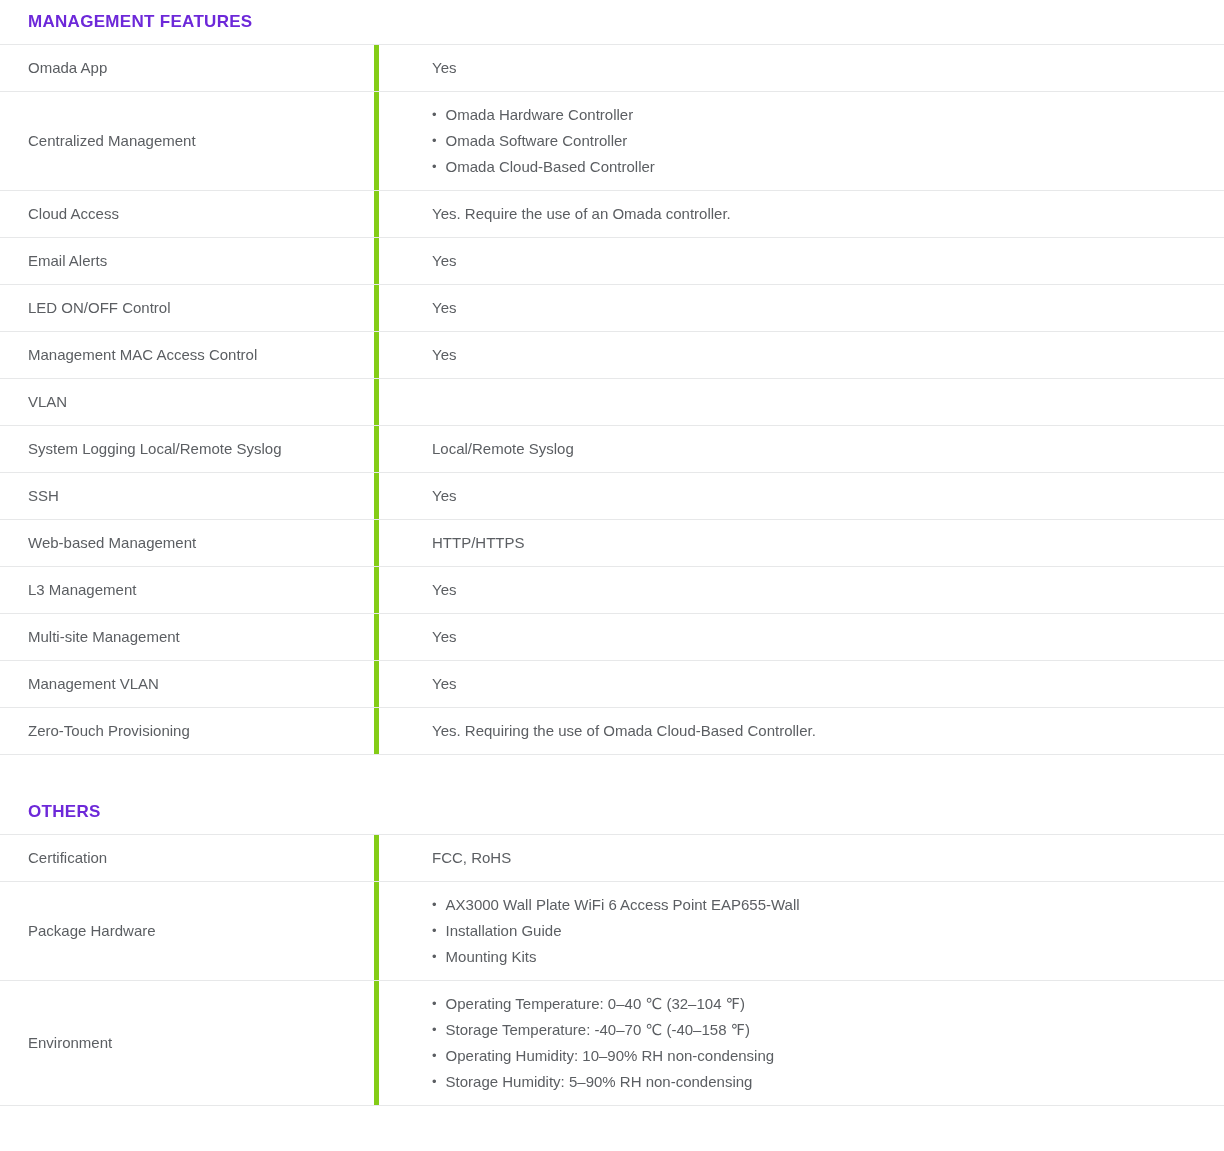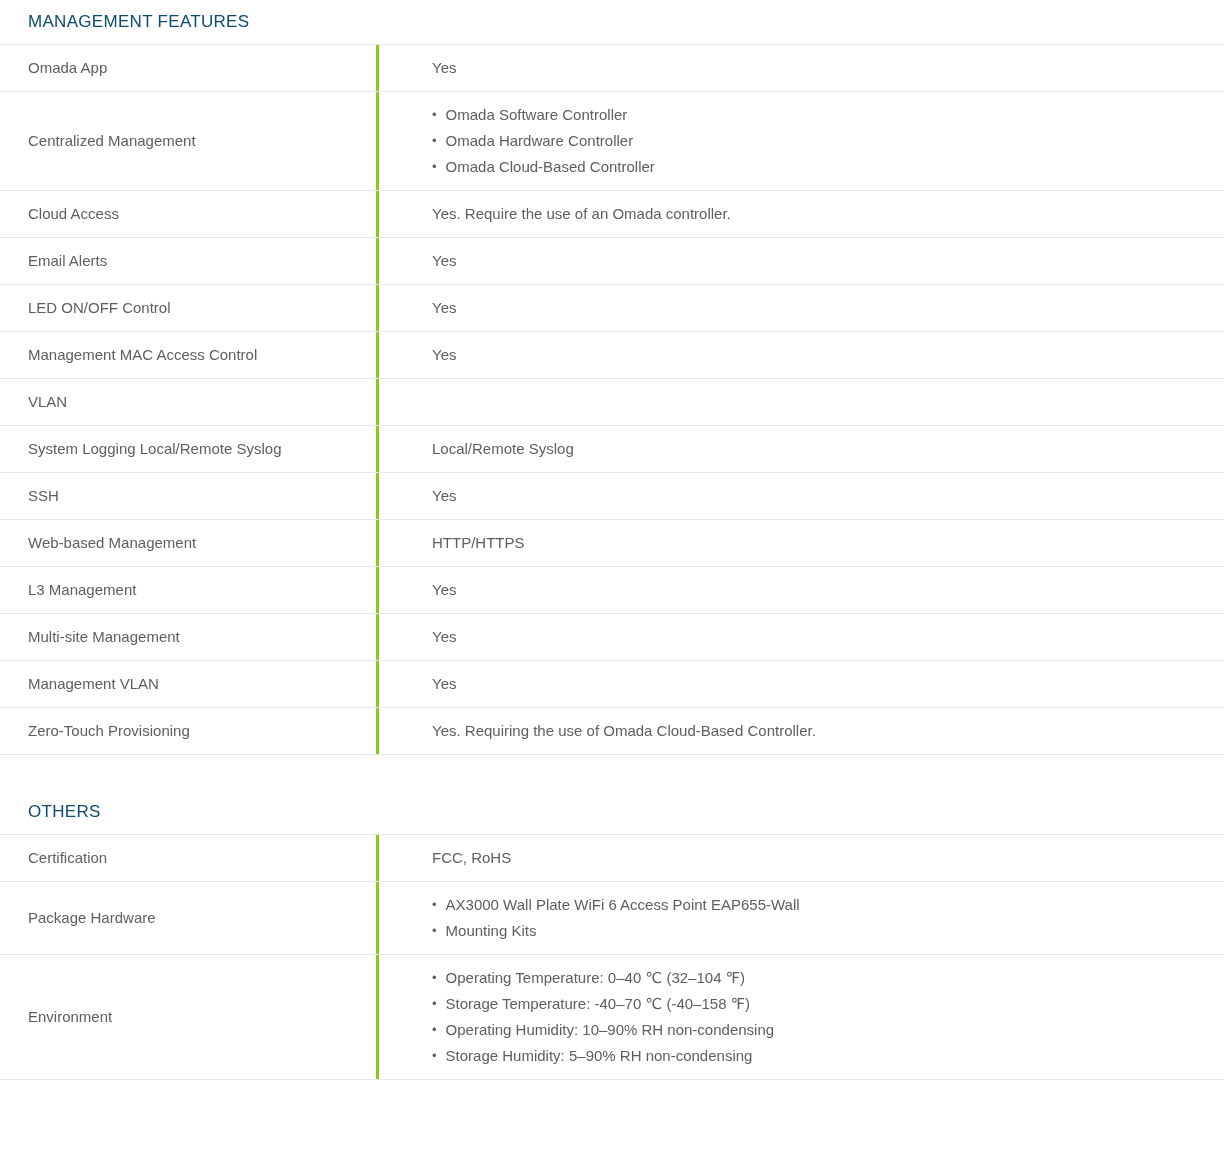--- a/index.html
+++ b/index.html
@@ -13,40 +13,40 @@
     box-sizing: border-box;
     background: #ffffff;
     font-family: "Liberation Sans", "DejaVu Sans", sans-serif;
     color: #5b5e62;
     padding-bottom: 6px;
   }
   .spec-section .section-title {
     margin: 0;
     padding: 12px 0 12px 28px;
     font-size: 17px;
-    font-weight: 400;
-    color: #0c4a6e;
+    font-weight: 700;
+    color: #6d28d9;
     letter-spacing: 0.3px;
   }
   .spec-section:not(:first-child) .section-title {
     padding-top: 47px;
   }
   .spec-table {
     border-top: 1px solid #e7e8e9;
   }
   .spec-row {
     display: flex;
     align-items: stretch;
     border-bottom: 1px solid #e7e8e9;
   }
   .label-cell {
     flex: 0 0 379px;
     box-sizing: border-box;
     padding: 10px 18px 10px 28px;
-    border-right: 3px solid #84cc16;
+    border-right: 5px solid #84cc16;
     display: flex;
     align-items: center;
   }
   .value-cell {
     flex: 1 1 auto;
     box-sizing: border-box;
     padding: 10px 24px 10px 53px;
     display: flex;
     flex-direction: column;
     justify-content: flex-start;
@@ -80,22 +80,22 @@
     <div class="value-cell">
               <div class="value-line"><span>Yes</span></div>
             </div>
   </div>
 
   <div class="spec-row">
     <div class="label-cell">
       <span class="label-text">Centralized Management</span>
     </div>
     <div class="value-cell">
+              <div class="value-line"><span class="bullet">•</span><span>Omada Hardware Controller</span></div>
               <div class="value-line"><span class="bullet">•</span><span>Omada Software Controller</span></div>
-              <div class="value-line"><span class="bullet">•</span><span>Omada Hardware Controller</span></div>
               <div class="value-line"><span class="bullet">•</span><span>Omada Cloud-Based Controller</span></div>
             </div>
   </div>
 
   <div class="spec-row">
     <div class="label-cell">
       <span class="label-text">Cloud Access</span>
     </div>
     <div class="value-cell">
               <div class="value-line"><span>Yes. Require the use of an Omada controller.</span></div>
@@ -211,20 +211,21 @@
               <div class="value-line"><span>FCC, RoHS</span></div>
             </div>
   </div>
 
   <div class="spec-row">
     <div class="label-cell">
       <span class="label-text">Package Hardware</span>
     </div>
     <div class="value-cell">
               <div class="value-line"><span class="bullet">•</span><span>AX3000 Wall Plate WiFi 6 Access Point EAP655-Wall</span></div>
+              <div class="value-line"><span class="bullet">•</span><span>Installation Guide</span></div>
               <div class="value-line"><span class="bullet">•</span><span>Mounting Kits</span></div>
             </div>
   </div>
 
 
   <div class="spec-row">
     <div class="label-cell">
       <span class="label-text">Environment</span>
     </div>
     <div class="value-cell">

